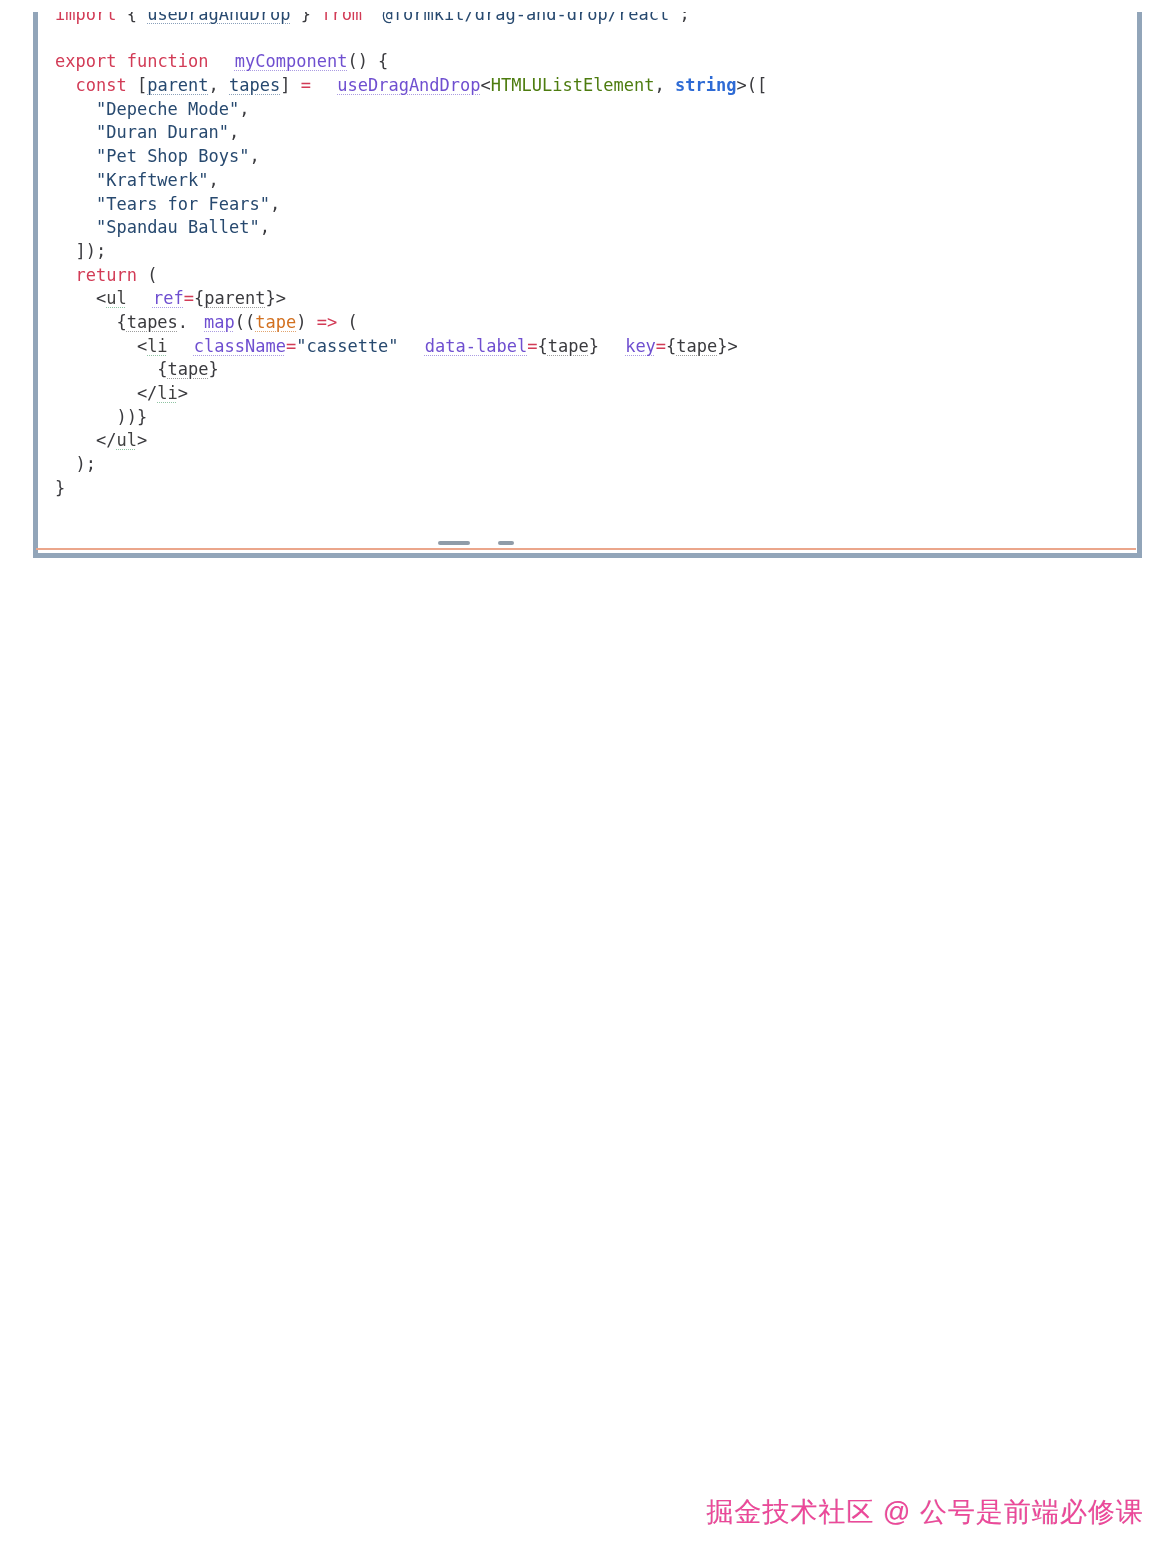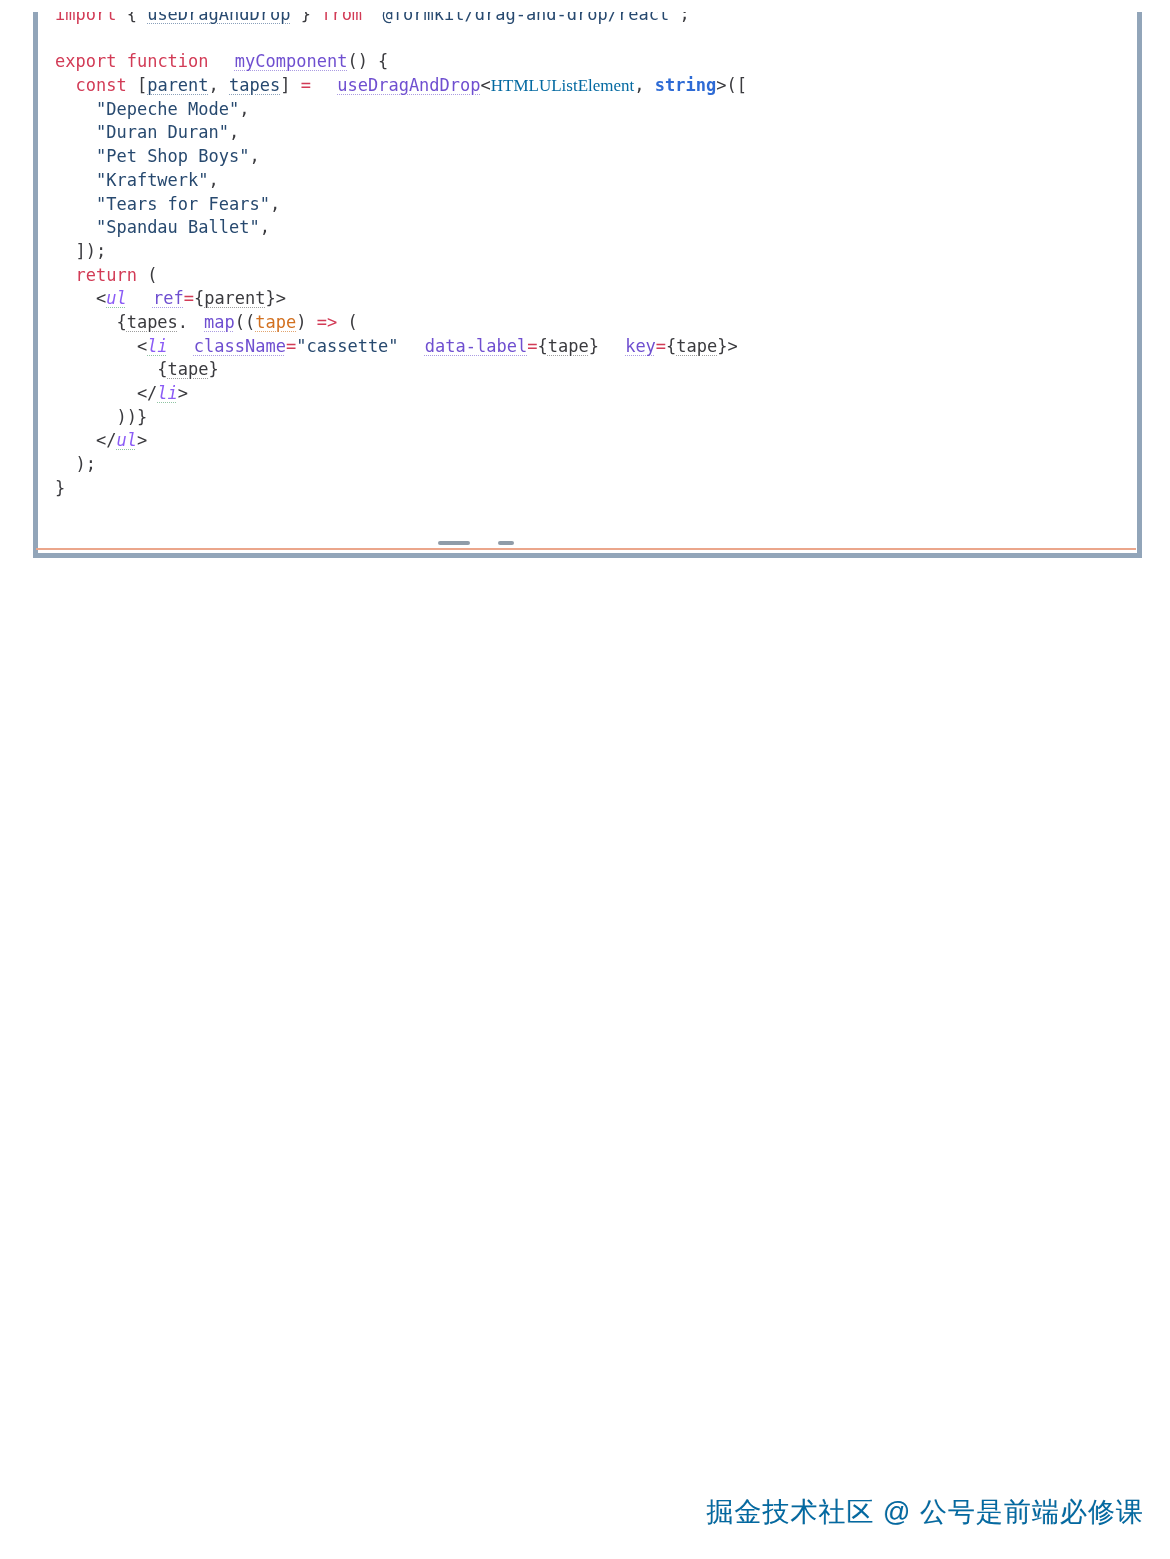--- a/index.html
+++ b/index.html
@@ -28,25 +28,25 @@
     font-size: 17px;
     line-height: 23.7px;
     white-space: pre;
     color: #3a3a3e;
   }
   .code-line { height: 23.7px; white-space: pre; }
 
   .tok-kw   { color: #d23b56; }
   .tok-pl   { color: #3a3a3e; }
   .tok-str  { color: #27496f; }
-  .tok-typep{ color: #0369a1; font-family: Liberation Serif, serif; }
+  .tok-typep{ color: #4d7c0f; }
   .tok-typeb{ color: #2e6bd5; font-weight: bold; }
   .tok-decl { color: #27496f; }
   .tok-fn   { color: #6f4fd0; }
-  .tok-tag  { color: #8b5cf6; font-style: italic; }
+  .tok-tag  { color: #404040; }
   .tok-param{ color: #d2701f; }
   .tok-var  { color: #3a3a3e; }
   .u {
     text-decoration-line: underline;
     text-decoration-style: dotted;
     text-decoration-thickness: 1px;
     text-underline-offset: 3px;
   }
   .tok-decl.u { text-decoration-color: #8aa0ba; }
   .tok-fn.u   { text-decoration-color: #ab9ce2; padding-left: 16px; }
@@ -70,21 +70,21 @@
   }
   .smudge-a { left: 438px; width: 32px; }
   .smudge-b { left: 498px; width: 16px; }
 
   
   .watermark {
     position: absolute;
     right: 26px; top: 1494px;
     font-size: 27px;
     letter-spacing: 1px;
-    color: #0369a1;
+    color: #ec4899;
     text-shadow: 1px 2px 1px #ffffff, -0.5px -0.5px 0 rgba(110,110,110,0.35);
     white-space: nowrap;
   }
 </style>
 </head>
 <body>
 
 <div class="code-box">
   <pre class="code-pre" id="code-pre"><div class="code-line"><span class="tok-kw">import</span><span class="tok-pl"> { </span><span class="tok-decl u">useDragAndDrop</span><span class="tok-pl"> } </span><span class="tok-kw">from</span><span class="tok-pl"> </span><span class="tok-str">"@formkit/drag-and-drop/react"</span><span class="tok-pl">;</span></div><div class="code-line"></div><div class="code-line"><span class="tok-kw">export</span><span class="tok-pl"> </span><span class="tok-kw">function</span><span class="tok-pl"> </span><span class="tok-fn u">myComponent</span><span class="tok-pl">() {</span></div><div class="code-line"><span class="tok-pl">  </span><span class="tok-kw">const</span><span class="tok-pl"> [</span><span class="tok-decl u">parent</span><span class="tok-pl">, </span><span class="tok-decl u">tapes</span><span class="tok-pl">] </span><span class="tok-kw">=</span><span class="tok-pl"> </span><span class="tok-fn u">useDragAndDrop</span><span class="tok-pl">&lt;</span><span class="tok-typep">HTMLUListElement</span><span class="tok-pl">, </span><span class="tok-typeb">string</span><span class="tok-pl">&gt;([</span></div><div class="code-line"><span class="tok-pl">    </span><span class="tok-str">"Depeche Mode"</span><span class="tok-pl">,</span></div><div class="code-line"><span class="tok-pl">    </span><span class="tok-str">"Duran Duran"</span><span class="tok-pl">,</span></div><div class="code-line"><span class="tok-pl">    </span><span class="tok-str">"Pet Shop Boys"</span><span class="tok-pl">,</span></div><div class="code-line"><span class="tok-pl">    </span><span class="tok-str">"Kraftwerk"</span><span class="tok-pl">,</span></div><div class="code-line"><span class="tok-pl">    </span><span class="tok-str">"Tears for Fears"</span><span class="tok-pl">,</span></div><div class="code-line"><span class="tok-pl">    </span><span class="tok-str">"Spandau Ballet"</span><span class="tok-pl">,</span></div><div class="code-line"><span class="tok-pl">  ]);</span></div><div class="code-line"><span class="tok-pl">  </span><span class="tok-kw">return</span><span class="tok-pl"> (</span></div><div class="code-line"><span class="tok-pl">    &lt;</span><span class="tok-tag u">ul</span><span class="tok-pl"> </span><span class="tok-fn u">ref</span><span class="tok-kw">=</span><span class="tok-pl">{</span><span class="tok-var u">parent</span><span class="tok-pl">}&gt;</span></div><div class="code-line"><span class="tok-pl">      {</span><span class="tok-var u">tapes</span><span class="tok-pl">.</span><span class="tok-fn u">map</span><span class="tok-pl">((</span><span class="tok-param u">tape</span><span class="tok-pl">) </span><span class="tok-kw">=&gt;</span><span class="tok-pl"> (</span></div><div class="code-line"><span class="tok-pl">        &lt;</span><span class="tok-tag u">li</span><span class="tok-pl"> </span><span class="tok-fn u">className</span><span class="tok-kw">=</span><span class="tok-str">"cassette"</span><span class="tok-pl"> </span><span class="tok-fn u">data-label</span><span class="tok-kw">=</span><span class="tok-pl">{</span><span class="tok-var u">tape</span><span class="tok-pl">} </span><span class="tok-fn u">key</span><span class="tok-kw">=</span><span class="tok-pl">{</span><span class="tok-var u">tape</span><span class="tok-pl">}&gt;</span></div><div class="code-line"><span class="tok-pl">          {</span><span class="tok-var u">tape</span><span class="tok-pl">}</span></div><div class="code-line"><span class="tok-pl">        &lt;/</span><span class="tok-tag u">li</span><span class="tok-pl">&gt;</span></div><div class="code-line"><span class="tok-pl">      ))}</span></div><div class="code-line"><span class="tok-pl">    &lt;/</span><span class="tok-tag u">ul</span><span class="tok-pl">&gt;</span></div><div class="code-line"><span class="tok-pl">  );</span></div><div class="code-line"><span class="tok-pl">}</span></div></pre>
 </div>

